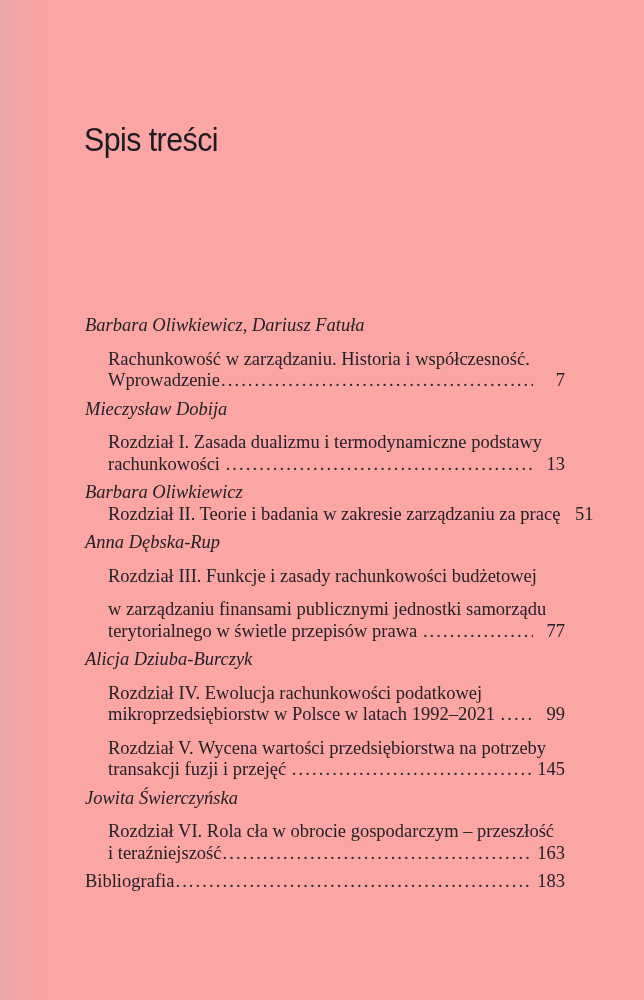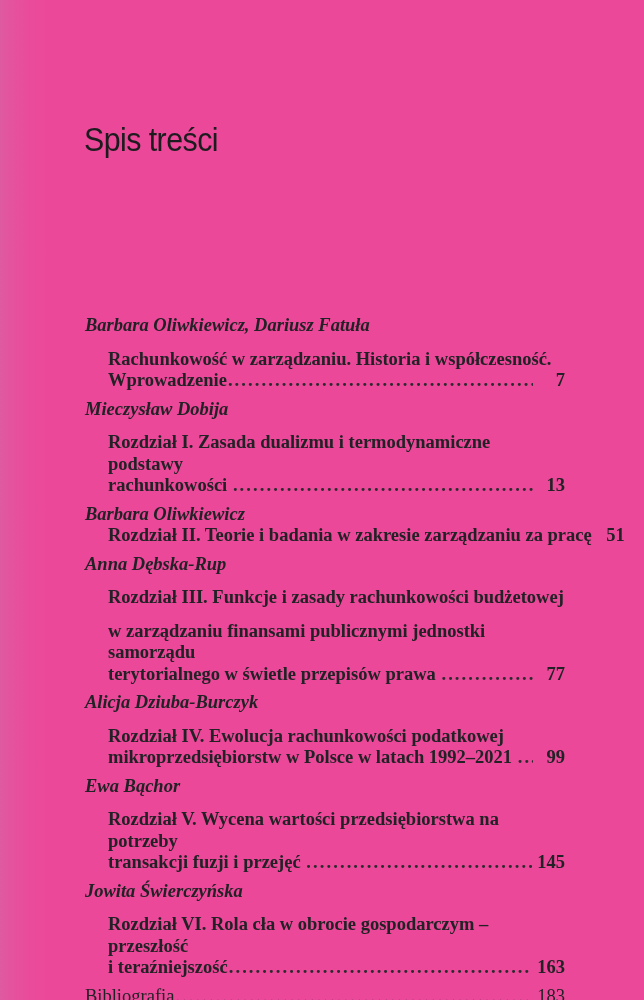--- a/index.html
+++ b/index.html
@@ -1,20 +1,20 @@
 <!DOCTYPE html>
 <html lang="pl"><head>
 <meta charset="utf-8">
 <style>
   html, body { margin: 0; padding: 0; background: #ffffff; }
   .page {
     position: relative;
     width: 644px;
     height: 1000px;
-    background: #ec4899;
+    background: #fca5a5;
     overflow: hidden;
     font-family: "Liberation Serif", serif;
     color: #222226;
   }
   .edge-shade {
     position: absolute;
     inset: 0;
     background:
       linear-gradient(to right,
         rgba(168,165,190,0.20) 0px,
@@ -36,21 +36,21 @@
     transform-origin: left top;
   }
   .toc {
     position: absolute;
     left: 85px;
     top: 315px;
     width: 480px;
     font-size: 18.5px;
     line-height: 21.5px;
   }
-  .entry { margin-bottom: 7px; font-weight: bold; }
+  .entry { margin-bottom: 7px; }
   .author { font-style: italic; }
   .cline { padding-left: 23px; margin-top: 12px; }
   .leader-row {
     display: flex;
     align-items: flex-end;
     padding-left: 23px;
   }
   .leader-row.no-indent { padding-left: 0; }
   .lead-text { white-space: pre; }
   .dots {
@@ -122,21 +122,20 @@
       <div class="author">Alicja Dziuba-Burczyk</div>
       <div class="cline">Rozdział IV. Ewolucja rachunkowości podatkowej</div>
       <div class="leader-row">
         <span class="lead-text">mikroprzedsiębiorstw w Polsce w latach 1992–2021 </span>
         <span class="dots">........................................................................................................................................................................................................</span>
         <span class="pagenum">99</span>
       </div>
     </div>
 
     <div class="entry">
-      <div class="author">Ewa Bąchor</div>
       <div class="cline">Rozdział V. Wycena wartości przedsiębiorstwa na potrzeby</div>
       <div class="leader-row">
         <span class="lead-text">transakcji fuzji i przejęć </span>
         <span class="dots">........................................................................................................................................................................................................</span>
         <span class="pagenum">145</span>
       </div>
     </div>
 
     <div class="entry">
       <div class="author">Jowita Świerczyńska</div>

